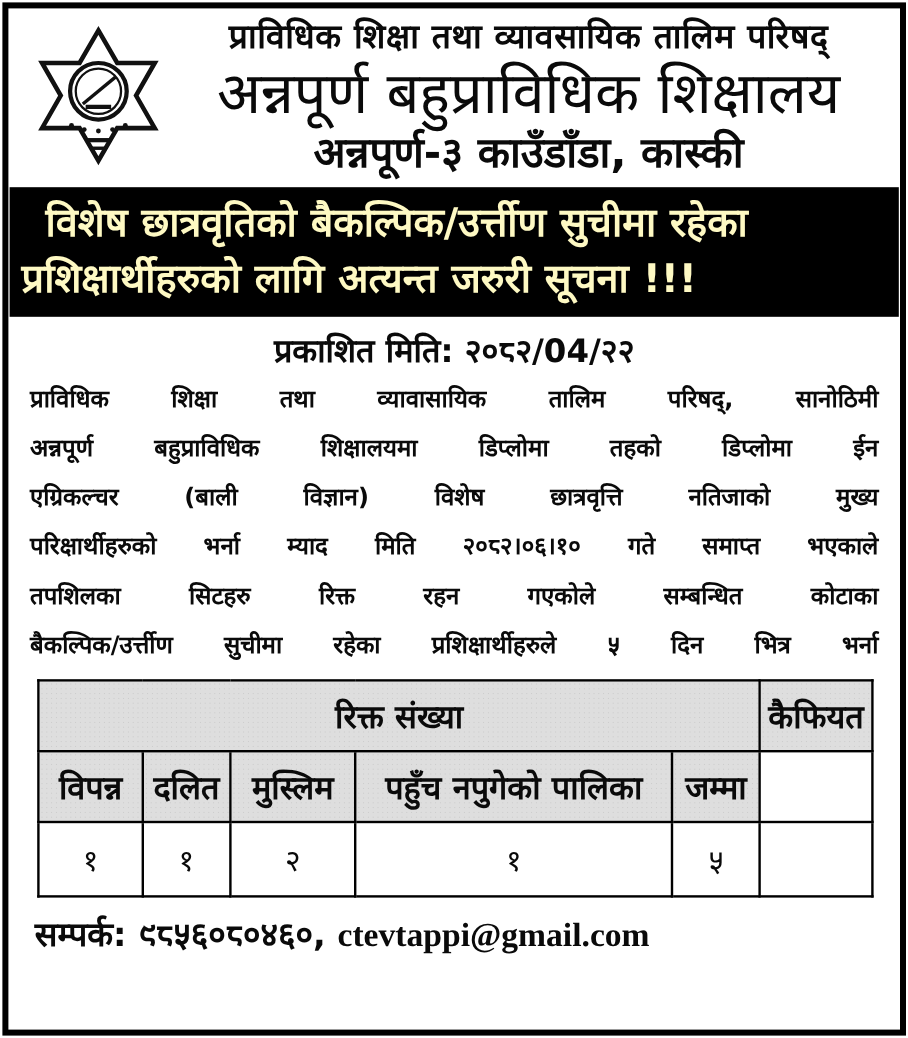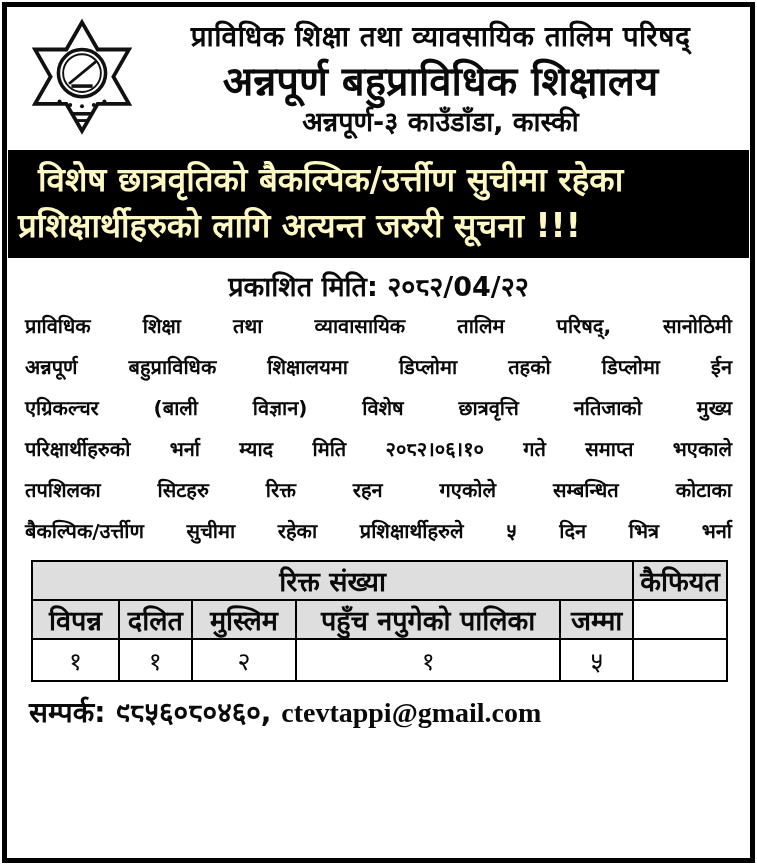--- a/index.html
+++ b/index.html
@@ -44,26 +44,26 @@
     flex: 1;
     text-align: center;
     line-height: 1.15;
   }
   .org-name {
     font-size: 28px;
     font-weight: bold;
     letter-spacing: 0.5px;
   }
   .school-name {
-    font-size: 40px;
-    font-weight: bold;
+    font-size: 48px;
+    font-weight: normal;
     margin-top: 4px;
   }
   .address {
-    font-size: 27px;
+    font-size: 35px;
     font-weight: bold;
     margin-top: 2px;
   }
   
   .banner {
     background: #000000;
     color: #fef9c3;
     margin: 3px 1px;
     padding: 7px 8px 9px 8px;
     font-weight: bold;
@@ -95,21 +95,21 @@
   }
   
   .vacancy-table {
     border-collapse: collapse;
     margin: 8px 22px 0 24px;
     width: calc(100% - 46px);
     table-layout: fixed;
   }
   .vacancy-table td, .vacancy-table th {
     border: 2.5px solid #000000;
-    padding: 0 4px;
+    padding: 10px 4px;
     font-size: 27px;
     overflow: hidden;
   }
   .vacancy-table .hdr {
     background: #dedede;
     background-image: radial-gradient(#c9c9c9 14%, transparent 15%);
     background-size: 4px 4px;
     font-weight: bold;
     text-align: center;
   }

